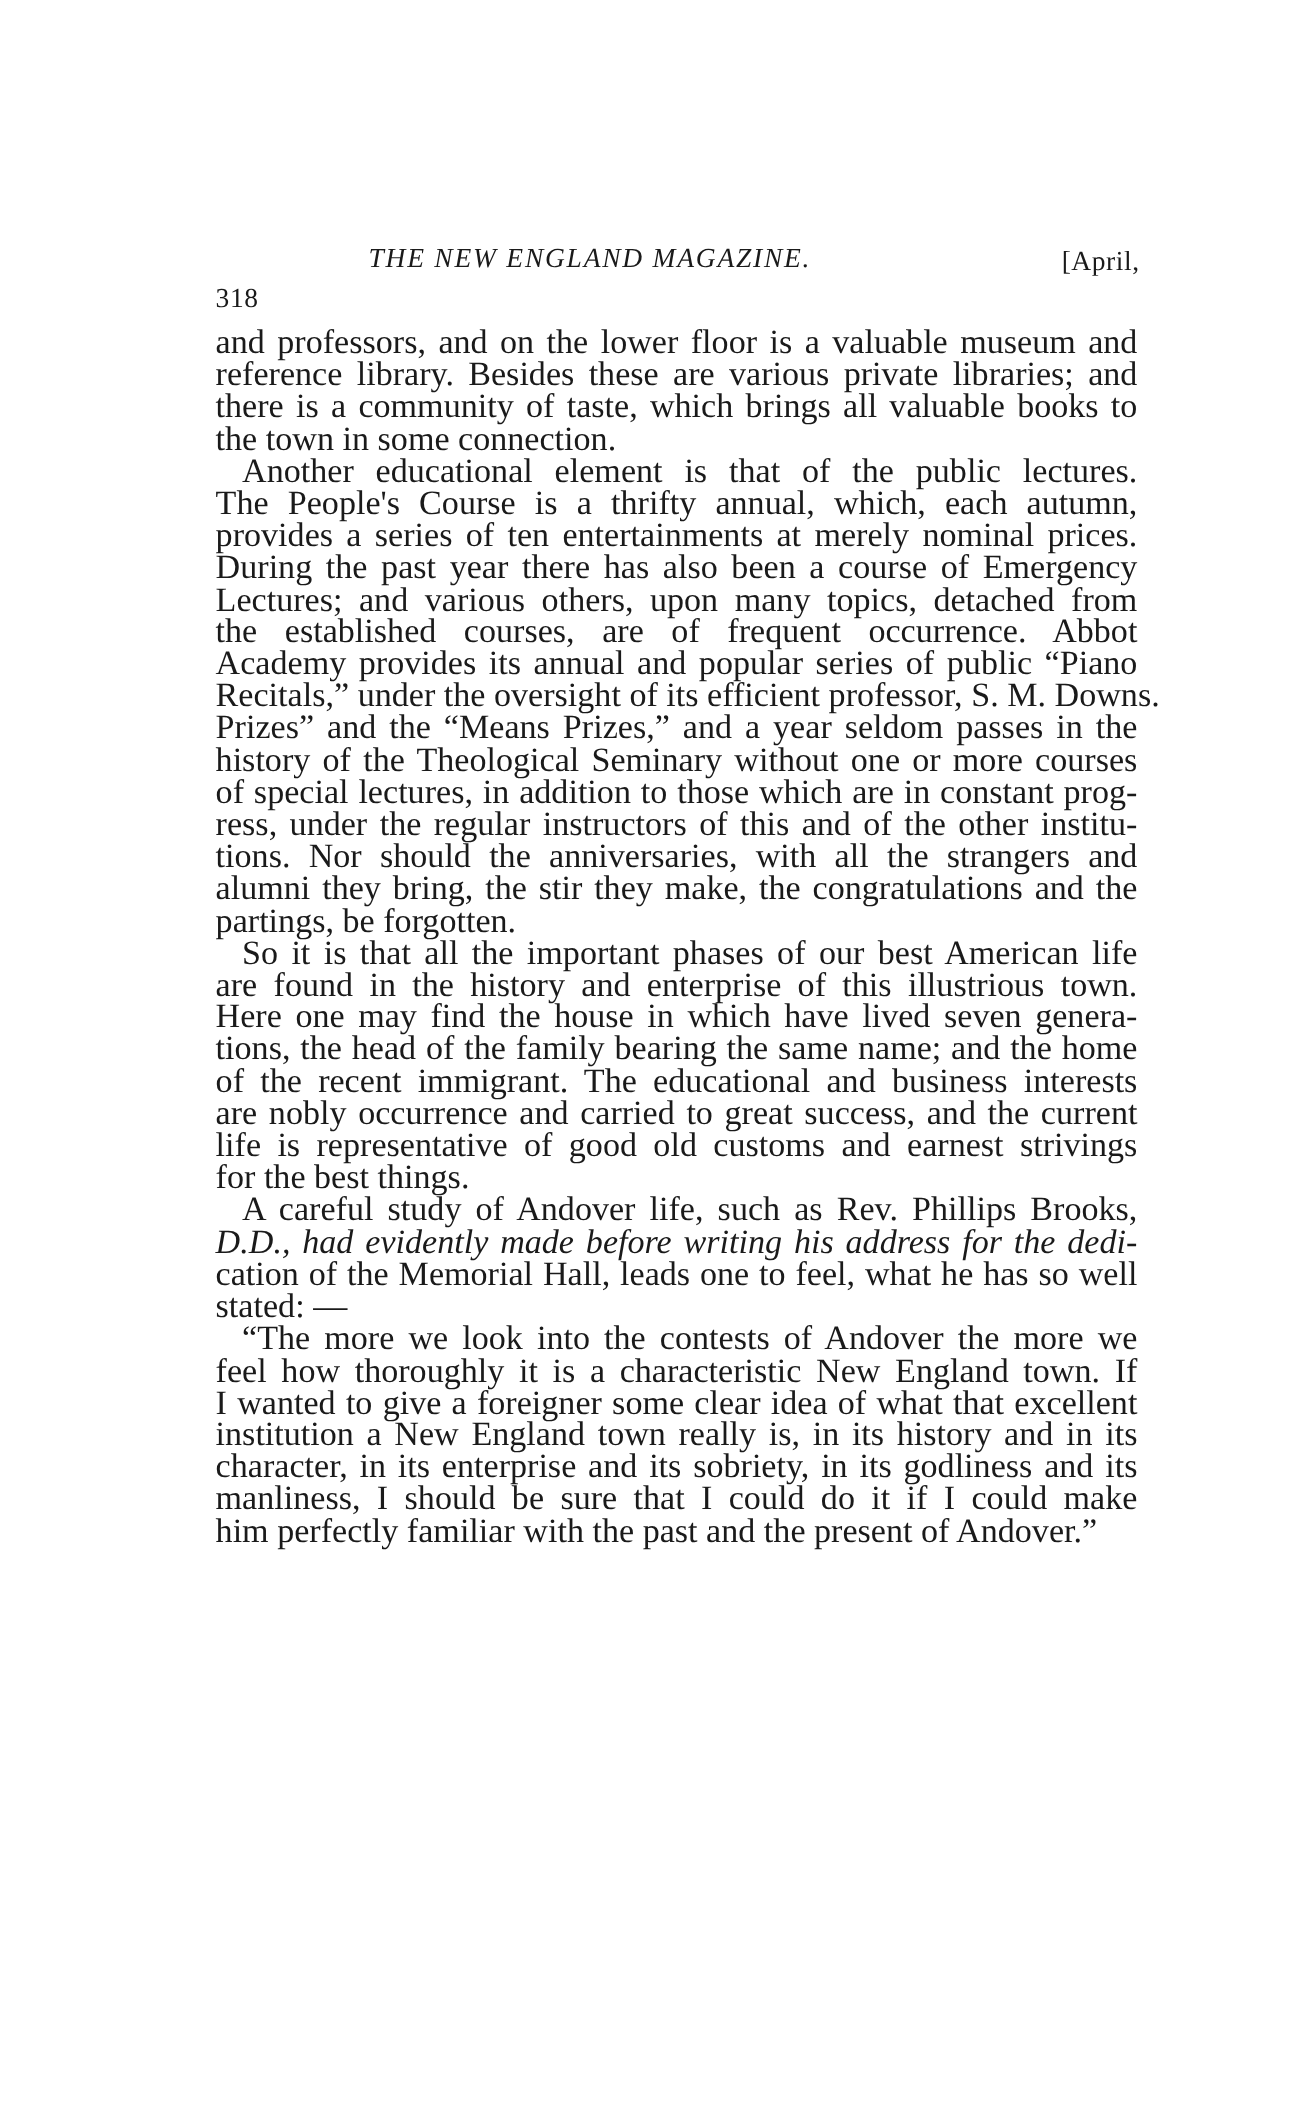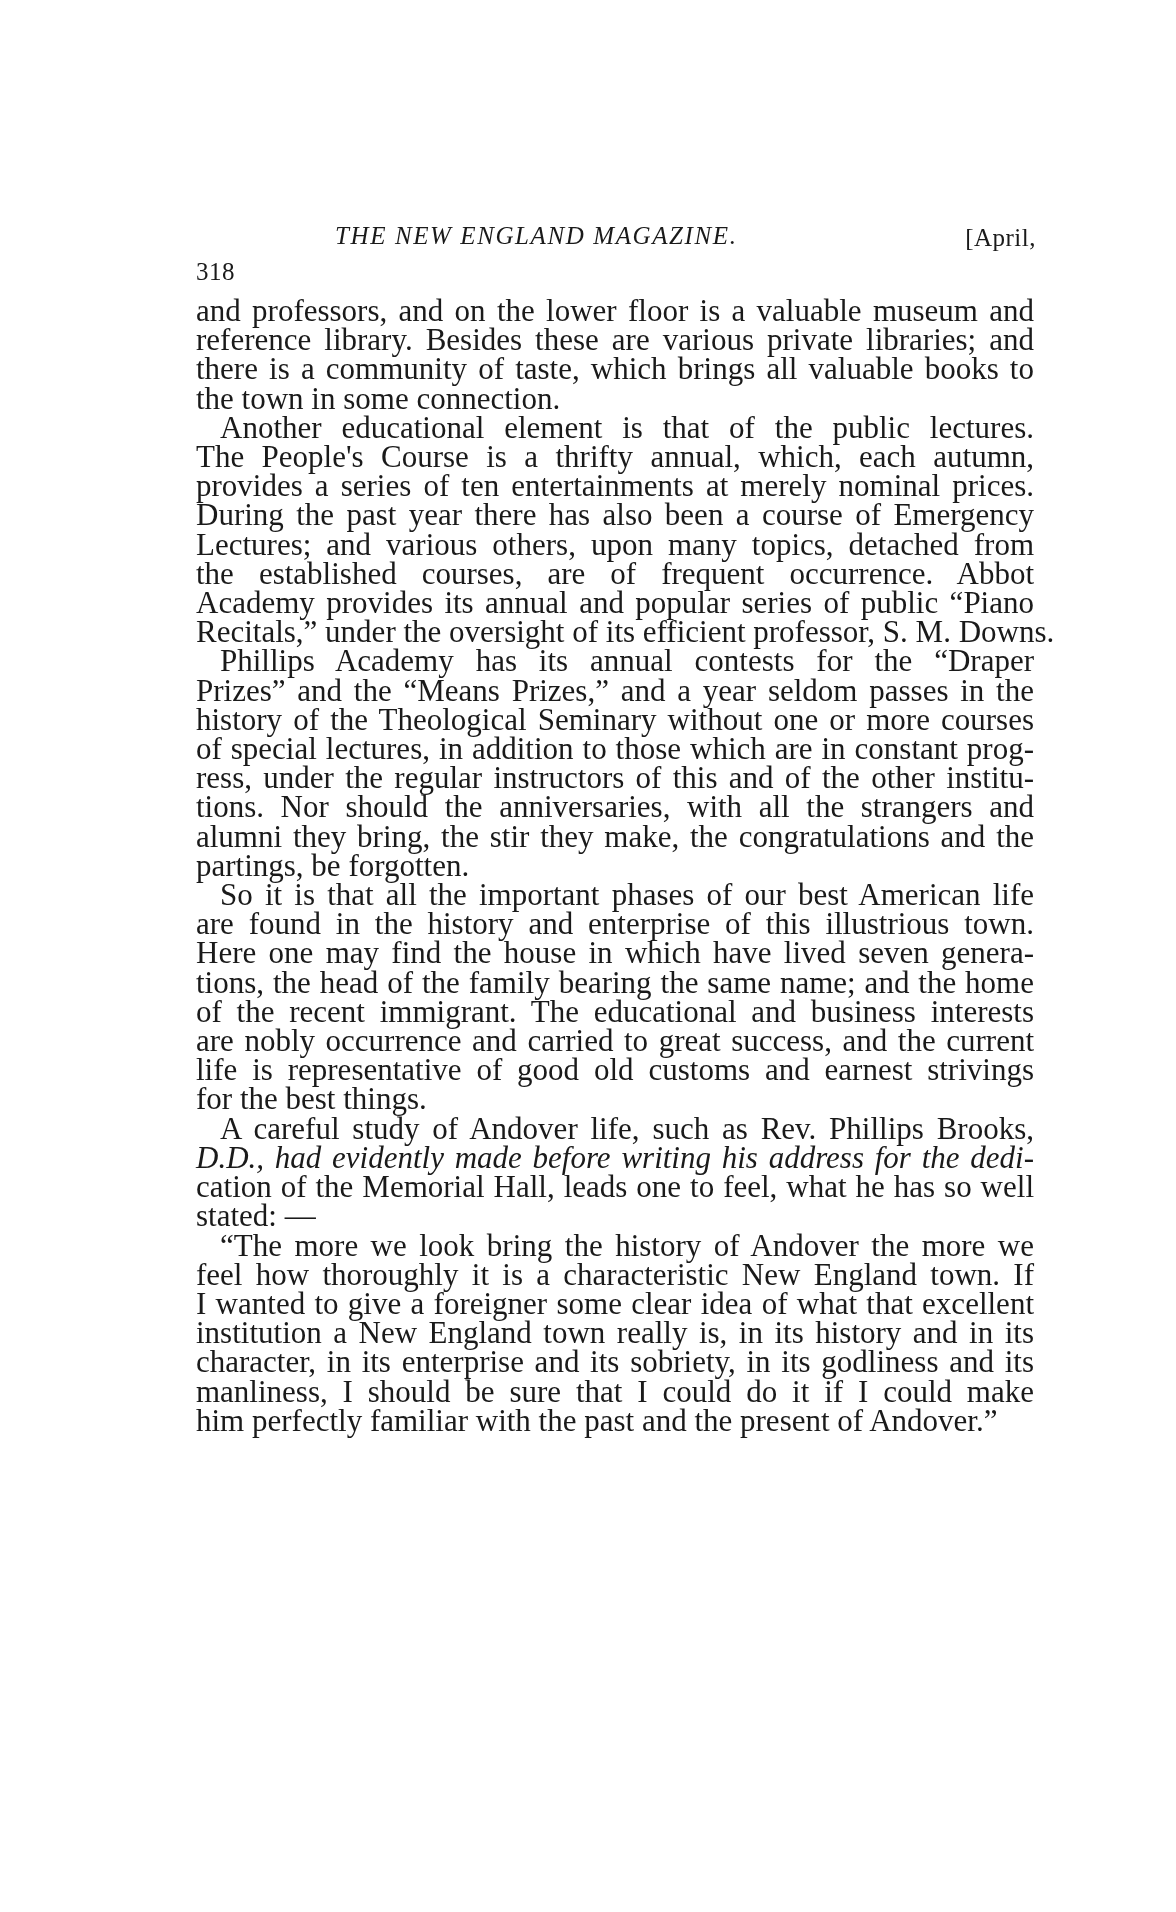--- a/index.html
+++ b/index.html
@@ -97,21 +97,20 @@
       <span class="line" style="display: block;">The People's Course is a thrifty annual, which, each autumn,</span>
       <span class="line" style="display: block;">provides a series of ten entertainments at merely nominal prices.</span>
       <span class="line" style="display: block;">During the past year there has also been a course of Emergency</span>
       <span class="line" style="display: block;">Lectures; and various others, upon many topics, detached from</span>
       <span class="line" style="display: block;">the established courses, are of frequent occurrence.  Abbot</span>
       <span class="line" style="display: block;">Academy provides its annual and popular series of public “Piano</span>
       <span class="line" style="display: block;">Recitals,” under the oversight of its efficient professor, S. M. Downs.</span>
     </p>
 
     <p class="para">
-      <span class="line indent" style="display: block;">Phillips Academy has its annual contests for the “Draper</span>
       <span class="line" style="display: block;">Prizes” and the “Means Prizes,” and a year seldom passes in the</span>
       <span class="line" style="display: block;">history of the Theological Seminary without one or more courses</span>
       <span class="line" style="display: block;">of special lectures, in addition to those which are in constant prog-</span>
       <span class="line" style="display: block;">ress, under the regular instructors of this and of the other institu-</span>
       <span class="line" style="display: block;">tions.  Nor should the anniversaries, with all the strangers and</span>
       <span class="line" style="display: block;">alumni they bring, the stir they make, the congratulations and the</span>
       <span class="line last" style="display: block;">partings, be forgotten.</span>
     </p>
 
     <p class="para">
@@ -126,21 +125,21 @@
     </p>
 
     <p class="para">
       <span class="line indent" style="display: block;">A careful study of Andover life, such as Rev. Phillips Brooks,</span>
       <span class="line" style="display: block; font-style: italic;">D.D., had evidently made before writing his address for the dedi-</span>
       <span class="line" style="display: block;">cation of the Memorial Hall, leads one to feel, what he has so well</span>
       <span class="line last" style="display: block;">stated: —</span>
     </p>
 
     <p class="para">
-      <span class="line indent" style="display: block;">“The more we look bring the history of Andover the more we</span>
+      <span class="line indent" style="display: block;">“The more we look into the contests of Andover the more we</span>
       <span class="line" style="display: block;">feel how thoroughly it is a characteristic New England town.  If</span>
       <span class="line" style="display: block;">I wanted to give a foreigner some clear idea of what that excellent</span>
       <span class="line" style="display: block;">institution a New England town really is, in its history and in its</span>
       <span class="line" style="display: block;">character, in its enterprise and its sobriety, in its godliness and its</span>
       <span class="line" style="display: block;">manliness, I should be sure that I could do it if I could make</span>
       <span class="line last" style="display: block;">him perfectly familiar with the past and the present of Andover.”</span>
     </p>
   </div>
 </div>
 

